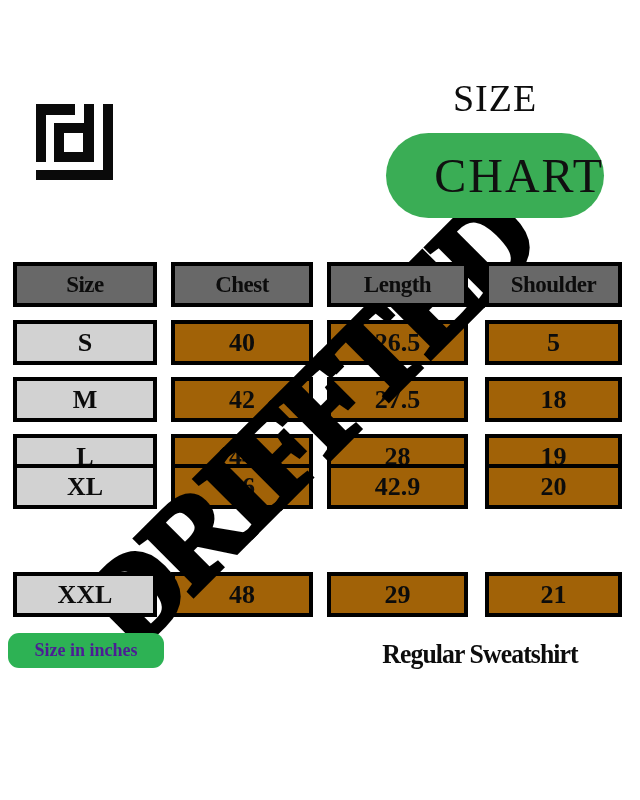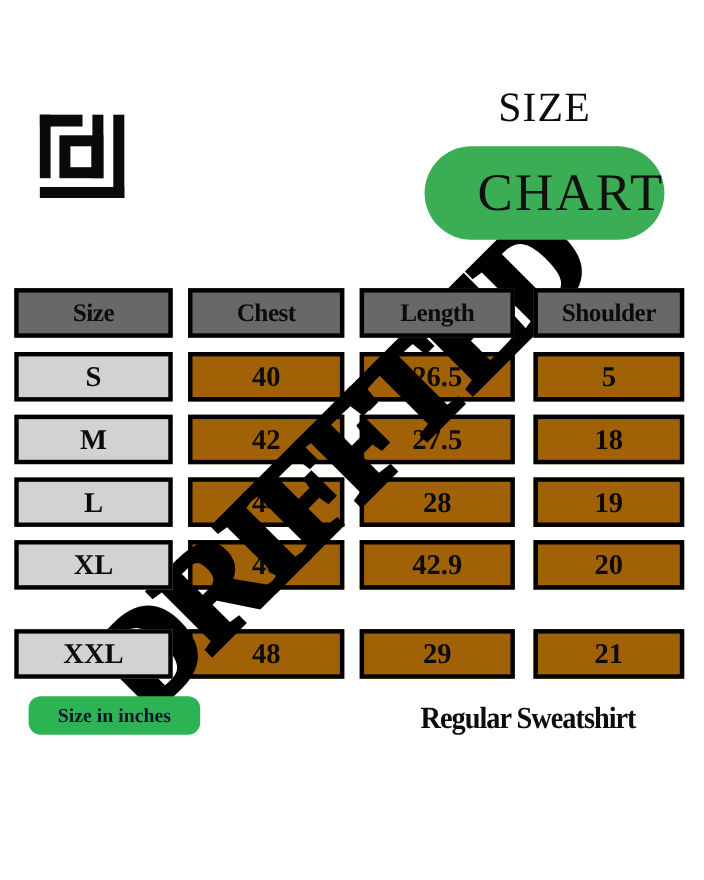--- a/index.html
+++ b/index.html
@@ -36,28 +36,28 @@
   .cell.label{background:#d2d2d2;z-index:3;font-size:26px;color:#0c0c0c;}
   .cell.value{background:#a16207;z-index:1;font-size:26px;color:#0c0c0c;}
   .col-0{left:13px;width:144px;}
   .col-1{left:171px;width:142px;}
   .col-2{left:327px;width:141px;}
   .col-3{left:485px;width:137px;}
   .rowh{top:262px;}
   .row0{top:320px;}
   .row1{top:377px;}
   .row2{top:434px;}
-  .row3{top:491px;}
+  .row3{top:464px;}
   .row4{top:548px;margin-top:24px;}
   
   .unit-badge{
-    position:absolute;left:26px;top:633px;width:156px;height:35px;
+    position:absolute;left:8px;top:633px;width:156px;height:35px;
     background:#2db254;border-radius:11px;z-index:4;
     display:flex;align-items:center;justify-content:center;
-    font-size:18px;font-weight:bold;color:#0f172a;
+    font-size:18px;font-weight:bold;color:#4c1d95;
   }
   .product-name{
     position:absolute;left:330px;top:632px;width:300px;line-height:44px;
     text-align:center;font-size:28px;font-weight:600;letter-spacing:-1px;color:#0d0d0d;
     transform:scaleX(0.92);transform-origin:center;
   }
 </style>
 </head>
 <body>
 

